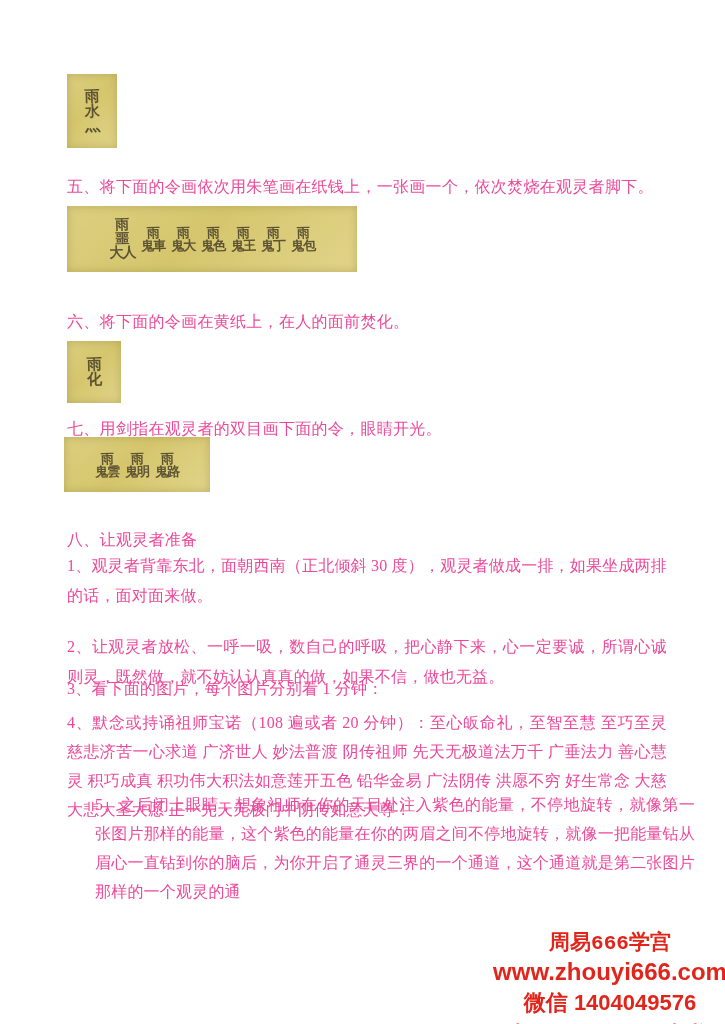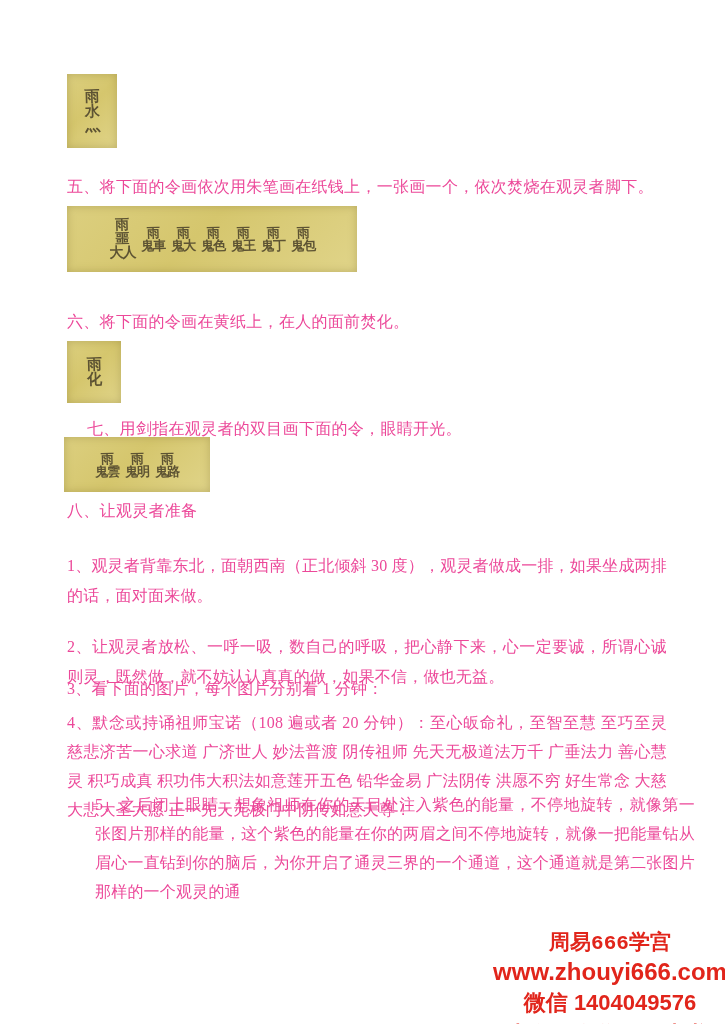--- a/index.html
+++ b/index.html
@@ -121,38 +121,38 @@
 
   <div class="heading" style="top:312px;">六、将下面的令画在黄纸上，在人的面前焚化。</div>
 
   <div class="stamp stamp-single" style="left:67px; top:341px; width:54px; height:62px;">
       <div class="tal-col">
         <div class="tal-row tal-top">雨</div>
         <div class="tal-row">化</div>
       </div>
     </div>
 
-  <div class="heading" style="top:419px;margin-left:20px;">七、用剑指在观灵者的双目画下面的令，眼睛开光。</div>
+  <div class="heading" style="top:419px;">七、用剑指在观灵者的双目画下面的令，眼睛开光。</div>
 
   <div class="stamp" style="left:64px; top:437px; width:146px; height:55px;">
       <div class="tal-col">
         <div class="tal-row tal-top">雨</div>
         <div class="tal-row">鬼雲</div>
       </div>
       <div class="tal-col">
         <div class="tal-row tal-top">雨</div>
         <div class="tal-row">鬼明</div>
       </div>
       <div class="tal-col">
         <div class="tal-row tal-top">雨</div>
         <div class="tal-row">鬼路</div>
       </div>
     </div>
 
-  <div class="heading" style="top:501px;">八、让观灵者准备</div>
+  <div class="heading" style="top:530px;">八、让观灵者准备</div>
 
   <div class="para" style="top:551px;">1、观灵者背靠东北，面朝西南（正北倾斜 30 度），观灵者做成一排，如果坐成两排的话，面对面来做。</div>
   <div class="para" style="top:632px;">2、让观灵者放松、一呼一吸，数自己的呼吸，把心静下来，心一定要诚，所谓心诚则灵，既然做，就不妨认认真真的做，如果不信，做也无益。</div>
   <div class="para" style="top:674px;">3、看下面的图片，每个图片分别看 1 分钟：</div>
   <div class="para" style="top:664px; line-height:29px;margin-top:44px;">4、默念或持诵祖师宝诺（108 遍或者 20 分钟）：至心皈命礼，至智至慧 至巧至灵 慈悲济苦一心求道 广济世人 妙法普渡 阴传祖师 先天无极道法万千 广垂法力 善心慧灵 积巧成真 积功伟大积法如意莲开五色 铅华金易 广法阴传 洪愿不穷 好生常念 大慈大悲大圣大愿 正一先天无极门中阴传如意天尊！</div>
   <div class="para" style="top:790px; line-height:29px;margin-left:28px;">5、之后闭上眼睛，想象祖师在你的天目处注入紫色的能量，不停地旋转，就像第一张图片那样的能量，这个紫色的能量在你的两眉之间不停地旋转，就像一把能量钻从眉心一直钻到你的脑后，为你开启了通灵三界的一个通道，这个通道就是第二张图片那样的一个观灵的通</div>
 
   <div class="footer">
     <div class="f1">周易666学宫</div>
     <div class="f2">www.zhouyi666.com</div>

